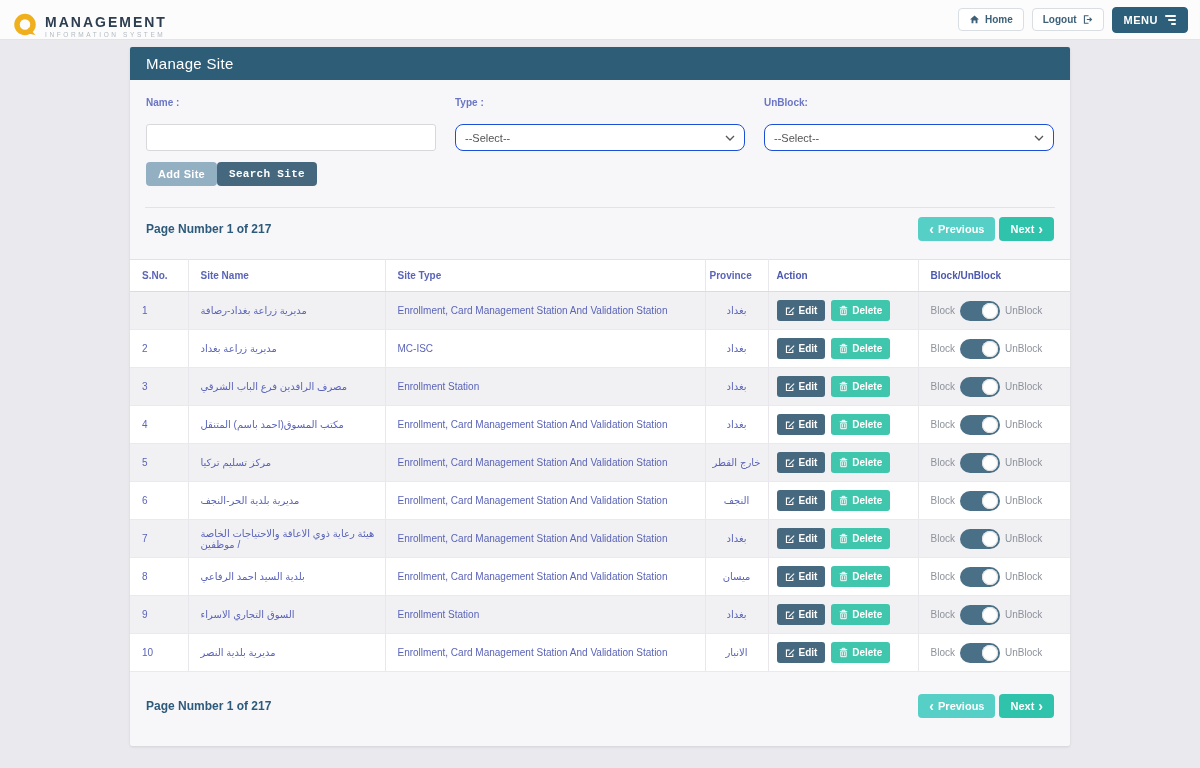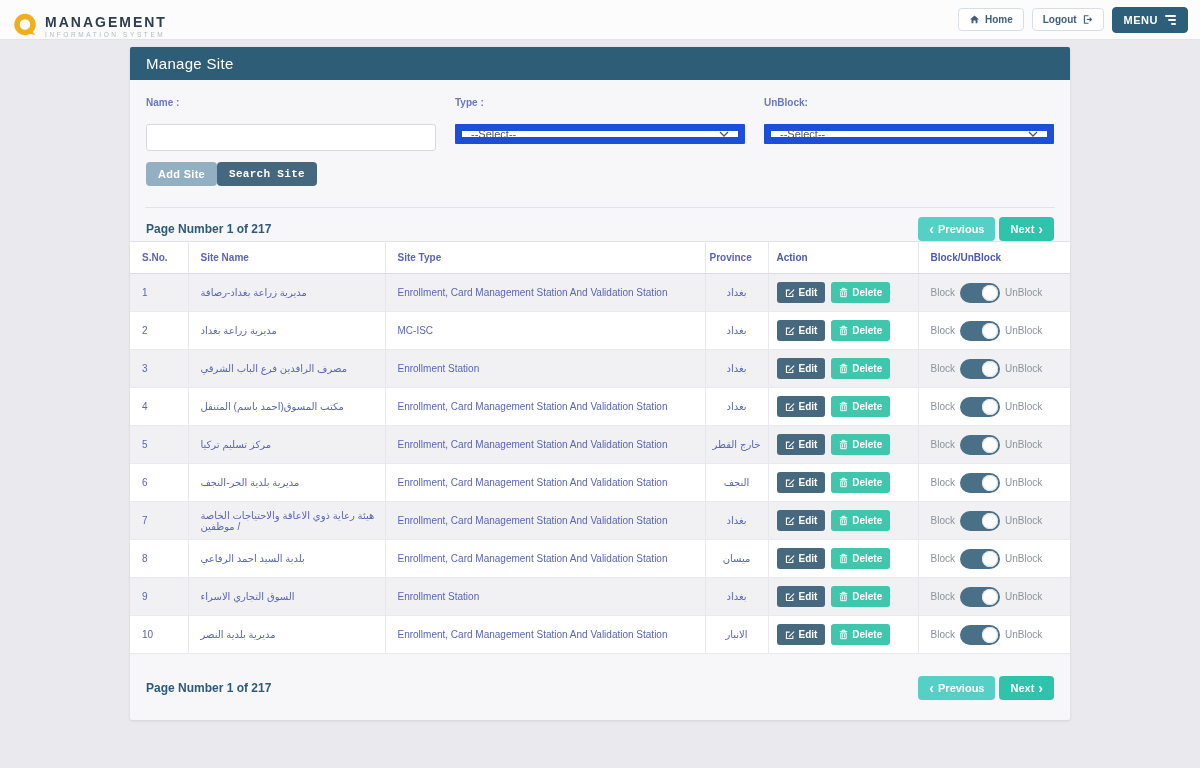--- a/index.html
+++ b/index.html
@@ -17,31 +17,31 @@
             border:1px solid #d9dee3; border-radius:4px; color:#3c6077;
             font-family:inherit; font-size:10px; font-weight:bold; padding:5px 10px; cursor:pointer; }
   .tb-btn.menu { background:#2d5f7a; border-color:#2d5f7a; color:#fff; font-size:11px;
                  letter-spacing:.5px; padding:6px 11px; }
   .menu-icon { display:inline-flex; flex-direction:column; align-items:flex-end; gap:2px; margin-left:2px; }
   .menu-icon i { display:block; height:2px; background:#fff; border-radius:1px; }
   .menu-icon i:nth-child(1){ width:11px; } .menu-icon i:nth-child(2){ width:8px; } .menu-icon i:nth-child(3){ width:5px; }
 
   
   .panel { width:940px; margin:7px auto 0; background:#f7f7f9; border-radius:2px;
-           box-shadow:0 1px 3px rgba(0,0,0,.10); padding-bottom:20px; }
+           box-shadow:0 1px 3px rgba(0,0,0,.10); padding-bottom:28px; }
   .panel-header { height:33px; line-height:33px; background:#2e5d78; color:#fff;
                   font-size:15px; padding-left:16px; border-radius:2px 2px 0 0; letter-spacing:.3px; }
 
   
   .form-row { display:flex; gap:19px; padding:17px 16px 0; }
   .field { width:290px; }
   .field label { display:block; font-size:10px; font-weight:bold; color:#6a76c4; margin-bottom:16px; }
   .text-input { width:100%; height:27px; border:1px solid #d8d8dc; border-radius:3px;
                 background:#fff; font-family:inherit; font-size:11px; padding:0 8px; color:#555; }
-  .select { width:100%; height:20px; border:7px solid #1d4ed8; border-radius:1px; background:#fff;
+  .select { width:100%; height:27px; border:1px solid #1d4ed8; border-radius:8px; background:#fff;
             display:flex; align-items:center; justify-content:space-between;
             font-size:11px; color:#555; padding:0 9px; cursor:pointer; }
 
   .btn-row { display:flex; gap:0; margin:11px 16px 0; }
   .btn { border:none; border-radius:4px; color:#fff; font-family:inherit; font-size:11px;
          font-weight:bold; padding:6px 12px; cursor:pointer; letter-spacing:.3px; }
   .btn.add { background:#93afc2; }
   .btn.search { background:#45687e;font-family:Liberation Mono, monospace; }
 
   .divider { border:none; border-top:1px solid #e2e2e7; margin:21px 15px 0; }
@@ -50,21 +50,21 @@
   .pag-row { display:flex; align-items:center; justify-content:space-between; margin:9px 16px 0; }
   .page-text { font-size:12px; font-weight:bold; color:#2d5a7b; }
   .pag-btns { display:flex; gap:4px; }
   .pag { border:none; border-radius:4px; color:#fff; font-family:inherit; font-size:11px;
          font-weight:bold; padding:6px 11px; cursor:pointer; display:inline-flex; align-items:center; gap:4px; }
   .pag .chev { font-size:14px; line-height:10px; font-weight:bold; }
   .pag.prev { background:#56d0c6; }
   .pag.next { background:#2fc3ab; }
 
   
-  table { width:100%; border-collapse:collapse; table-layout:fixed;
+  table { width:100%; border-collapse:collapse; margin-top:18px; table-layout:fixed;
           background:#a16207; border-top:1px solid #dfe2e6; border-bottom:1px solid #dfe2e6; }
   th { font-size:10px; font-weight:bold; color:#4d58b0; text-align:left;
        padding:10px 8px 10px 12px; border-right:1px solid #e8e8ec; border-bottom:1px solid #d9dce1; background:#fff; }
   th:last-child { border-right:none; }
   td { font-size:10px; padding:4px 8px 4px 12px; border-right:1px solid #e8e8ec;
        border-bottom:1px solid #eaeaee; height:38px; vertical-align:middle; }
   td:last-child { border-right:none; }
   tbody tr:nth-child(odd) { background:#f1f1f4; }
   tbody tr:nth-child(even) { background:#fff; }
   .c-sno  { width:58px;  color:#5a64b8; }

